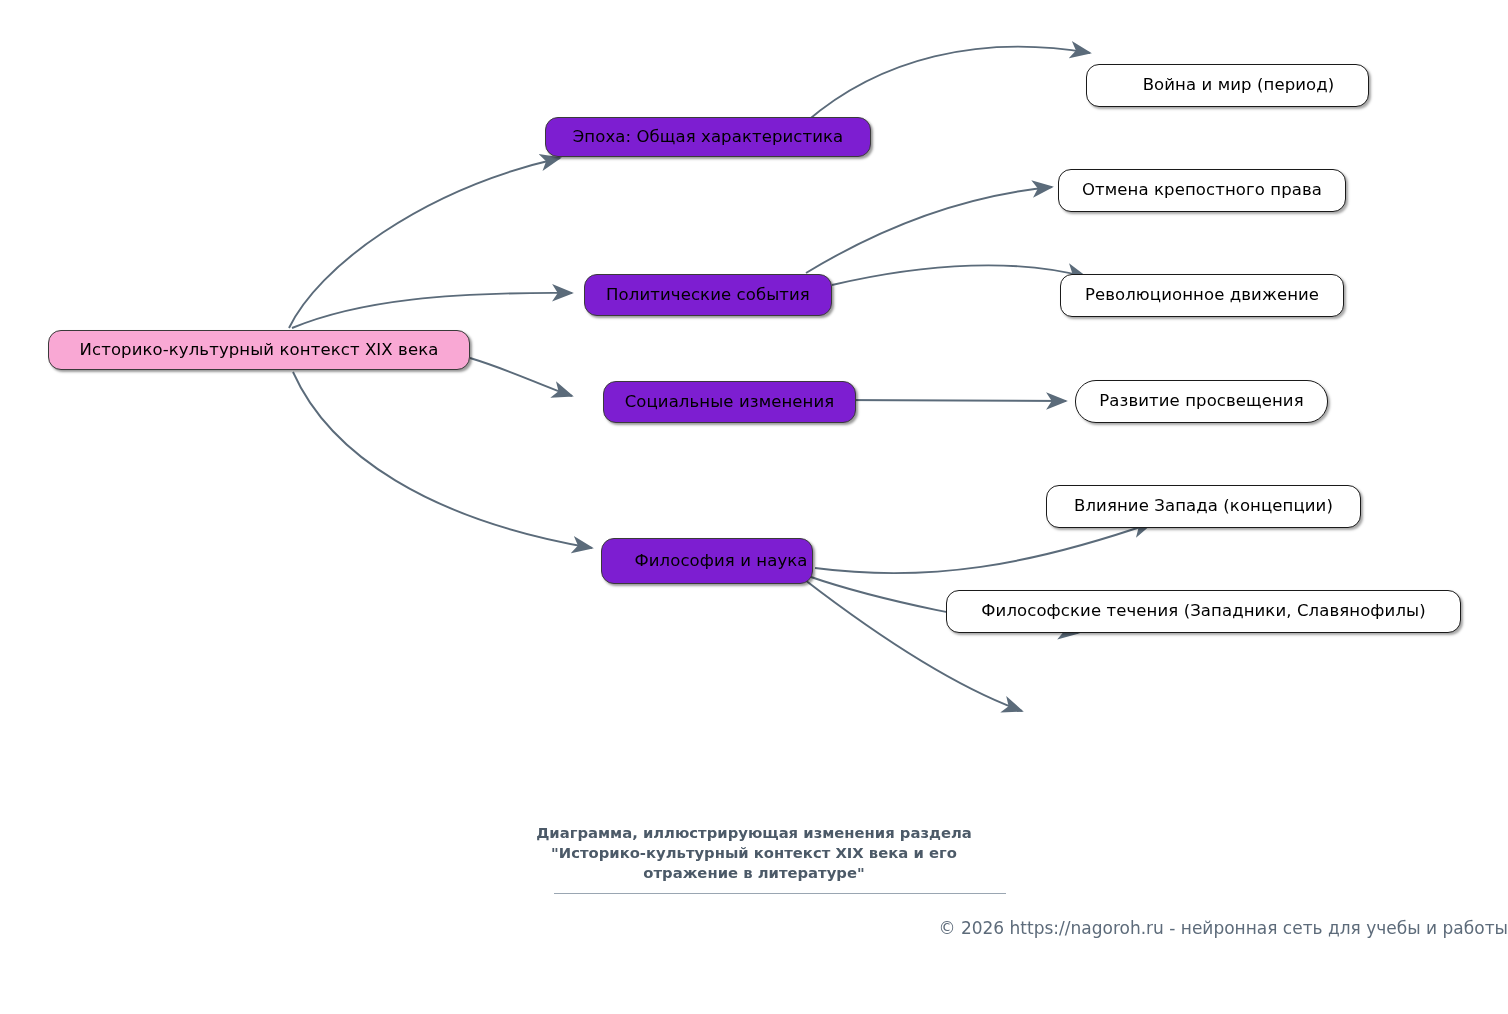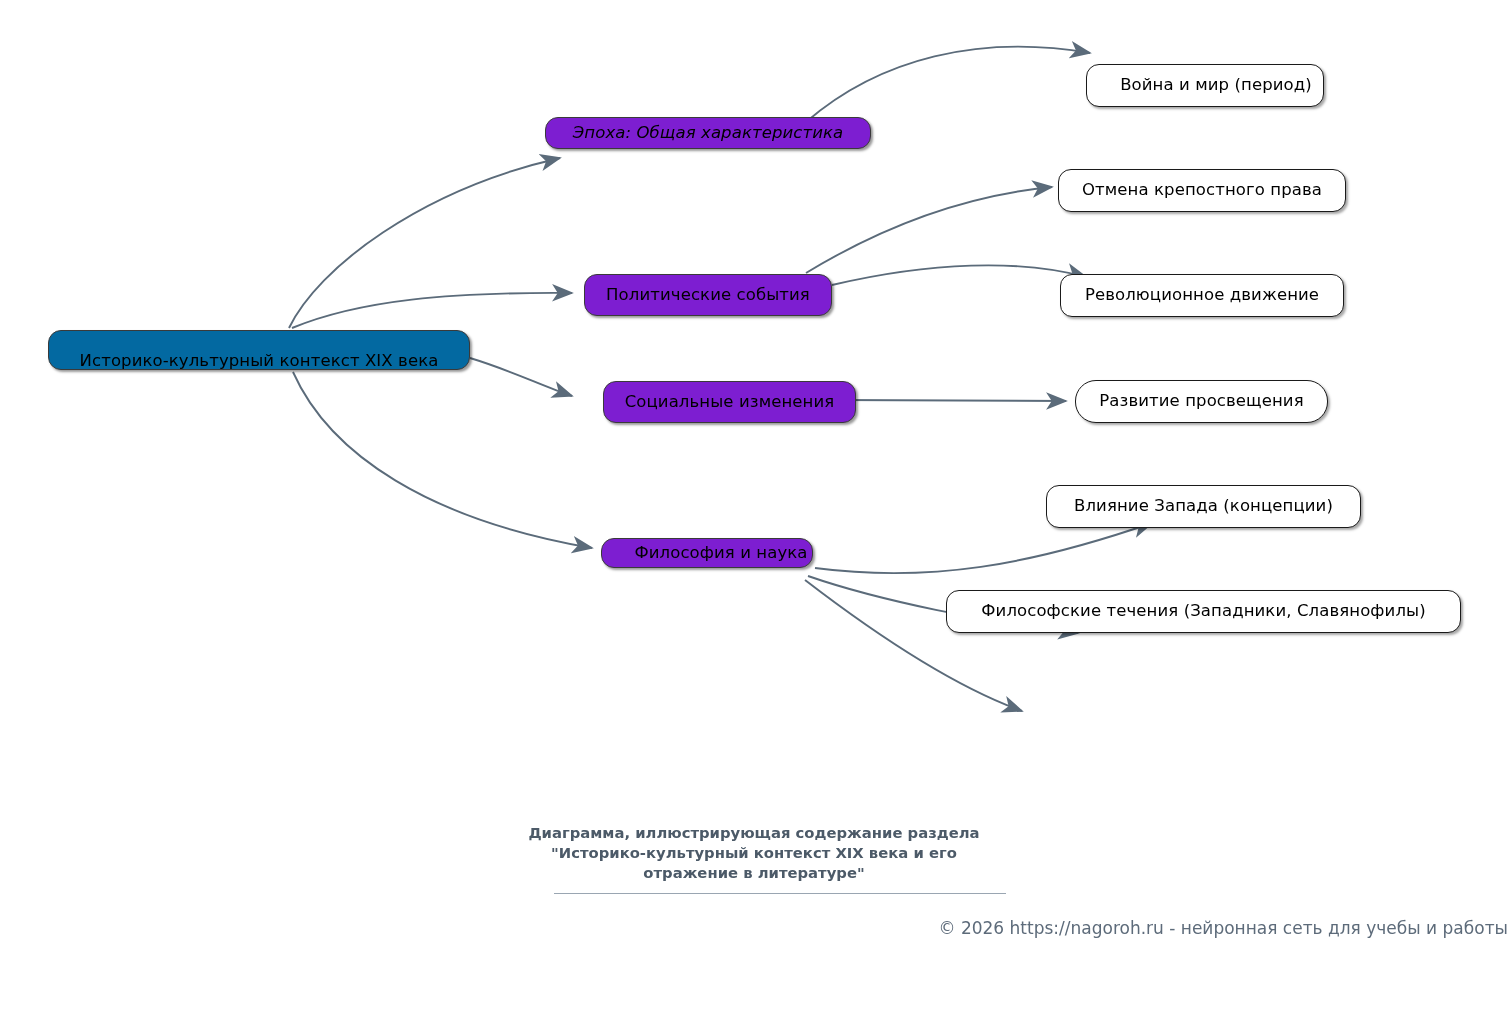--- a/index.html
+++ b/index.html
@@ -35,24 +35,23 @@
     align-items: center;
     justify-content: center;
     border-radius: 13px;
     white-space: nowrap;
     font-size: 16.5px;
     line-height: 1;
     color: #000000;
     letter-spacing: 0.1px;
   }
   .node-root {
-    background: #0369a1;
+    background: #f9a8d4;
     border: 1.3px solid #3a3a3a;
     box-shadow: 2px 2px 2.5px rgba(0,0,0,0.40);
-    align-items: flex-end;
   }
   .node-branch {
     background: #7d1ed1;
     border: 1.3px solid #3a3a3a;
     box-shadow: 2px 2px 2.5px rgba(0,0,0,0.40);
   }
   .node-leaf {
     background: #ffffff;
     border: 1.6px solid #1a1a1a;
     box-shadow: 2px 2px 2.5px rgba(0,0,0,0.35);
@@ -114,37 +113,37 @@
       <path d="M815,568 C930,583 1030,565 1152,523"></path>
       <path d="M808,576 C880,601 990,623 1078,633"></path>
       <path d="M805,580 C870,630 950,685 1022,711"></path>
     </g>
   </svg>
 
   <div class="node node-root" style="left:48px; top:330px; width:422px; height:40px;">
     <span>Историко-культурный контекст XIX века</span>
   </div>
 
-  <div class="node node-branch" style="left:545px; top:117px; width:326px; height:32px;font-style:italic;">
+  <div class="node node-branch" style="left:545px; top:117px; width:326px; height:40px;">
     <span>Эпоха: Общая характеристика</span>
   </div>
 
   <div class="node node-branch" style="left:584px; top:274px; width:248px; height:42px;">
     <span>Политические события</span>
   </div>
 
   <div class="node node-branch" style="left:603px; top:381px; width:253px; height:42px;">
     <span>Социальные изменения</span>
   </div>
 
-  <div class="node node-branch" style="left:601px; top:538px; width:212px; height:30px;padding-left:28px;">
+  <div class="node node-branch" style="left:601px; top:538px; width:212px; height:46px;padding-left:28px;">
     <span>Философия и наука</span>
   </div>
 
-  <div class="node node-leaf" style="left:1086px; top:64px; width:238px; height:43px;padding-left:22px;">
+  <div class="node node-leaf" style="left:1086px; top:64px; width:283px; height:43px;padding-left:22px;">
     <span>Война и мир (период)</span>
   </div>
 
   <div class="node node-leaf" style="left:1058px; top:169px; width:288px; height:43px;">
     <span>Отмена крепостного права</span>
   </div>
 
   <div class="node node-leaf" style="left:1060px; top:274px; width:284px; height:43px;border-radius:12px;">
     <span>Революционное движение</span>
   </div>
@@ -156,21 +155,21 @@
   <div class="node node-leaf" style="left:1046px; top:485px; width:315px; height:43px;">
     <span>Влияние Запада (концепции)</span>
   </div>
 
   <div class="node node-leaf" style="left:946px; top:590px; width:515px; height:43px;">
     <span>Философские течения (Западники, Славянофилы)</span>
   </div>
 
 
   <div class="caption">
-    <div>Диаграмма, иллюстрирующая содержание раздела</div>
+    <div>Диаграмма, иллюстрирующая изменения раздела</div>
     <div>"Историко-культурный контекст XIX века и его</div>
     <div>отражение в литературе"</div>
   </div>
 
   <div class="caption-line"></div>
 
   <div class="footer">© 2026 https://nagoroh.ru - нейронная сеть для учебы и работы</div>
 
 </div>
 

